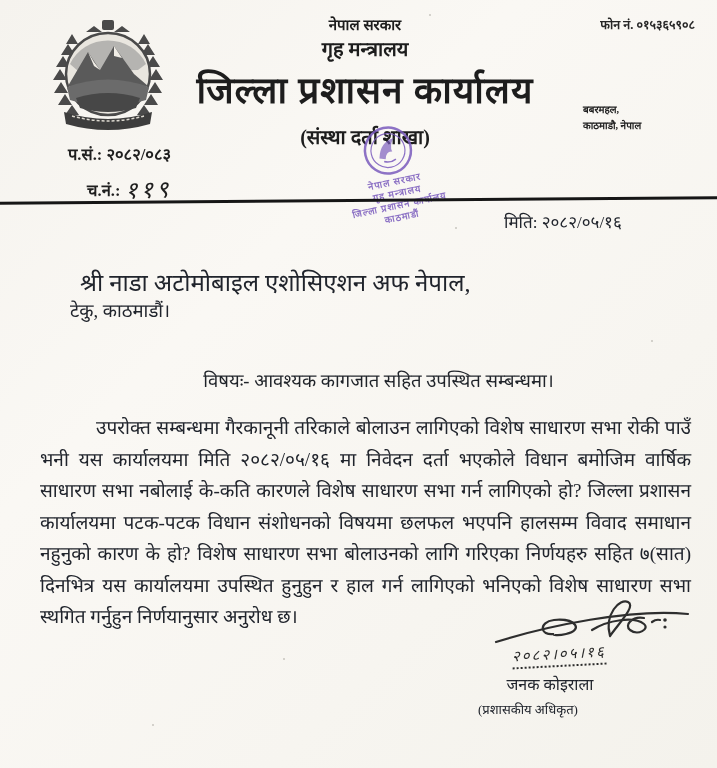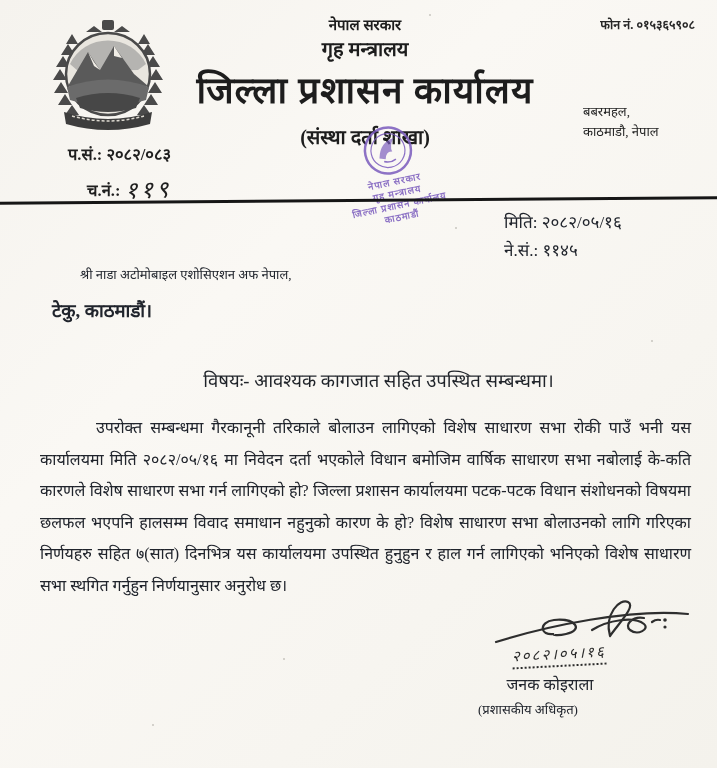--- a/index.html
+++ b/index.html
@@ -17,21 +17,21 @@
   }
   .abs{position:absolute;}
   
   .emblem{left:42px;top:12px;width:132px;height:124px;}
   .head-center{left:160px;top:14px;width:410px;text-align:center;color:#1d1d1d;}
   .gov-line{font-size:15px;font-weight:bold;}
   .ministry-line{font-size:20px;font-weight:bold;margin-top:1px;}
   .office-title{font-size:37px;font-weight:bold;margin-top:1px;letter-spacing:1px;white-space:nowrap;}
   .branch-line{font-size:20px;font-weight:bold;margin-top:9px;}
   .phone{right:22px;top:16px;font-size:12.5px;font-weight:bold;color:#272727;}
-  .office-addr{left:583px;top:102px;font-size:13px;font-weight:normal;line-height:1.55;color:#222;}
+  .office-addr{left:583px;top:102px;font-size:10px;font-weight:bold;line-height:1.55;color:#222;}
   .ref-block{left:68px;top:142px;font-size:16.5px;font-weight:bold;color:#1f1f1f;line-height:1.55;text-align:right;}
   .chalani-row{margin-top:2px;}
   .handwrit{
     font-style:italic;
     font-size:24px;
     letter-spacing:3px;
     display:inline-block;
     transform:rotate(-2deg) translateY(2px);
     font-weight:normal;
   }
@@ -44,27 +44,27 @@
   }
   .stamp .s-line{font-size:9.5px;font-weight:bold;letter-spacing:1px;}
   .stamp svg{display:block;margin:0 auto 1px auto;}
   
   .rule{
     left:-4px;top:199px;width:726px;height:3.2px;
     background:#161616;transform:rotate(-0.45deg);
   }
   
   .meta-block{left:504px;top:209px;font-size:17px;line-height:28px;color:#20242c;}
-  .recipient1{left:80px;top:265px;font-size:13px;color:#20242c;text-align:center;}
-  .recipient2{left:52px;top:297px;font-size:18.5px;color:#20242c;font-weight:bold;}
+  .recipient1{left:80px;top:265px;font-size:24px;color:#20242c;text-align:center;}
+  .recipient2{left:70px;top:297px;font-size:18.5px;color:#20242c;}
   .subject{left:0;top:367px;width:717px;text-align:center;font-size:18.5px;color:#1f2329;margin-left:20px;}
   
   .body-par{
     left:40px;top:412px;width:651px;
-    font-size:16px;line-height:31.5px;
+    font-size:19px;line-height:31.5px;
     text-align:justify;text-indent:56px;
     color:#20242c;
   }
   
   .sig-svg{left:492px;top:596px;width:205px;height:58px;}
   .sig-date{
     left:512px;top:643px;font-size:15px;font-style:italic;
     letter-spacing:2px;color:#2c2c2c;
     border-bottom:2px dotted #2c2c2c;padding-bottom:2px;
     transform:rotate(-3deg);
@@ -146,21 +146,20 @@
     <div class="s-line">नेपाल सरकार</div>
     <div class="s-line">गृह मन्त्रालय</div>
     <div class="s-line">जिल्ला प्रशासन कार्यालय</div>
     <div class="s-line">काठमाडौं</div>
   </div>
 
   <div class="abs rule"></div>
 
   <div class="abs meta-block">
     <div>मिति: २०८२/०५/१६</div>
-    <div>ने.सं.: ११४५</div>
   </div>
 
   <div class="abs recipient1">श्री नाडा अटोमोबाइल एशोसिएशन अफ नेपाल,</div>
   <div class="abs recipient2">टेकु, काठमाडौं।</div>
 
   <div class="abs subject">विषयः- आवश्यक कागजात सहित उपस्थित सम्बन्धमा।</div>
 
   <div class="abs body-par">उपरोक्त सम्बन्धमा गैरकानूनी तरिकाले बोलाउन लागिएको विशेष साधारण सभा रोकी पाउँ भनी यस कार्यालयमा मिति २०८२/०५/१६ मा निवेदन दर्ता भएकोले विधान बमोजिम वार्षिक साधारण सभा नबोलाई के-कति कारणले विशेष साधारण सभा गर्न लागिएको हो? जिल्ला प्रशासन कार्यालयमा पटक-पटक विधान संशोधनको विषयमा छलफल भएपनि हालसम्म विवाद समाधान नहुनुको कारण के हो? विशेष साधारण सभा बोलाउनको लागि गरिएका निर्णयहरु सहित ७(सात) दिनभित्र यस कार्यालयमा उपस्थित हुनुहुन र हाल गर्न लागिएको भनिएको विशेष साधारण सभा स्थगित गर्नुहुन निर्णयानुसार अनुरोध छ।</div>
 
   <div class="abs sig-svg">

